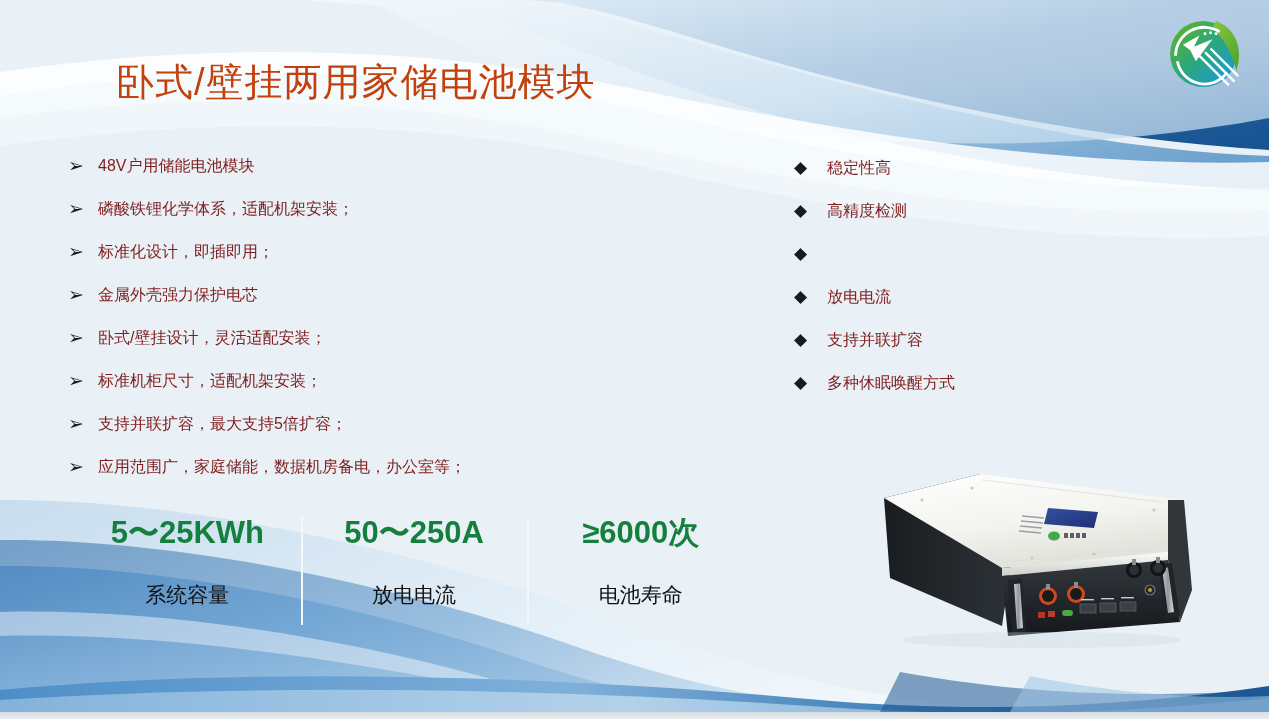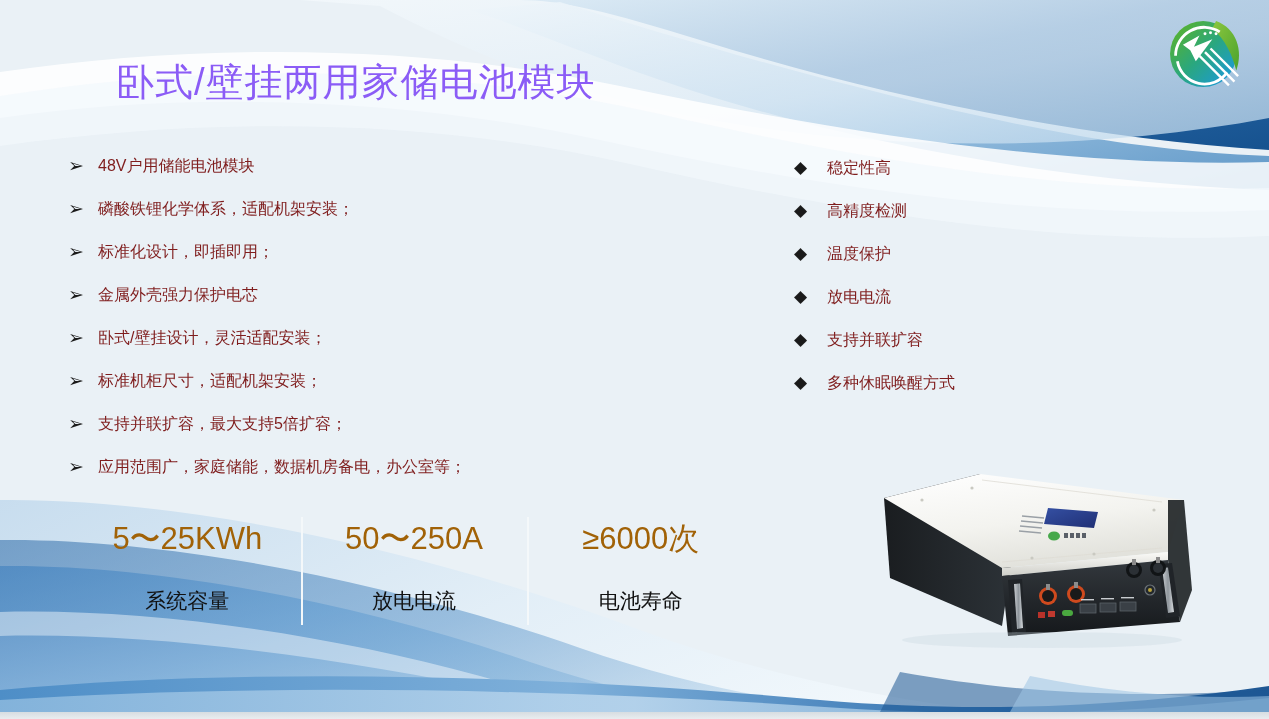--- a/index.html
+++ b/index.html
@@ -42,21 +42,21 @@
     height: 92px;
   }
 
   
   #title {
     position: absolute;
     left: 116px;
     top: 58px;
     font-size: 38px;
     line-height: 48px;
-    color: #8b5cf6;
+    color: #c2410c;
     letter-spacing: 1px;
     white-space: nowrap;
   }
 
   
   #left-col {
     position: absolute;
     left: 68px;
     top: 150px;
     width: 660px;
@@ -112,24 +112,24 @@
     content: "";
     position: absolute;
     left: 0;
     top: 4px;
     width: 2px;
     height: 108px;
     background: #f4f8fa;
   }
   .stat-value {
     font-size: 31px;
-    font-weight: normal;
-    color: #a16207;
+    font-weight: bold;
+    color: #15803d;
     line-height: 40px;
-    margin-top: 6px;
+    margin-top: 0;
     white-space: nowrap;
   }
   .stat-label {
     font-size: 21px;
     color: #111111;
     line-height: 30px;
     margin-top: 27px;
     white-space: nowrap;
   }
 
@@ -297,21 +297,20 @@
     <div class="bullet">
       <span class="marker diamond">◆</span>
       <span class="btext">稳定性高</span>
     </div>
     <div class="bullet">
       <span class="marker diamond">◆</span>
       <span class="btext">高精度检测</span>
     </div>
     <div class="bullet">
       <span class="marker diamond">◆</span>
-      <span class="btext">温度保护</span>
     </div>
     <div class="bullet">
       <span class="marker diamond">◆</span>
       <span class="btext">放电电流</span>
     </div>
     <div class="bullet">
       <span class="marker diamond">◆</span>
       <span class="btext">支持并联扩容</span>
     </div>
     <div class="bullet">

